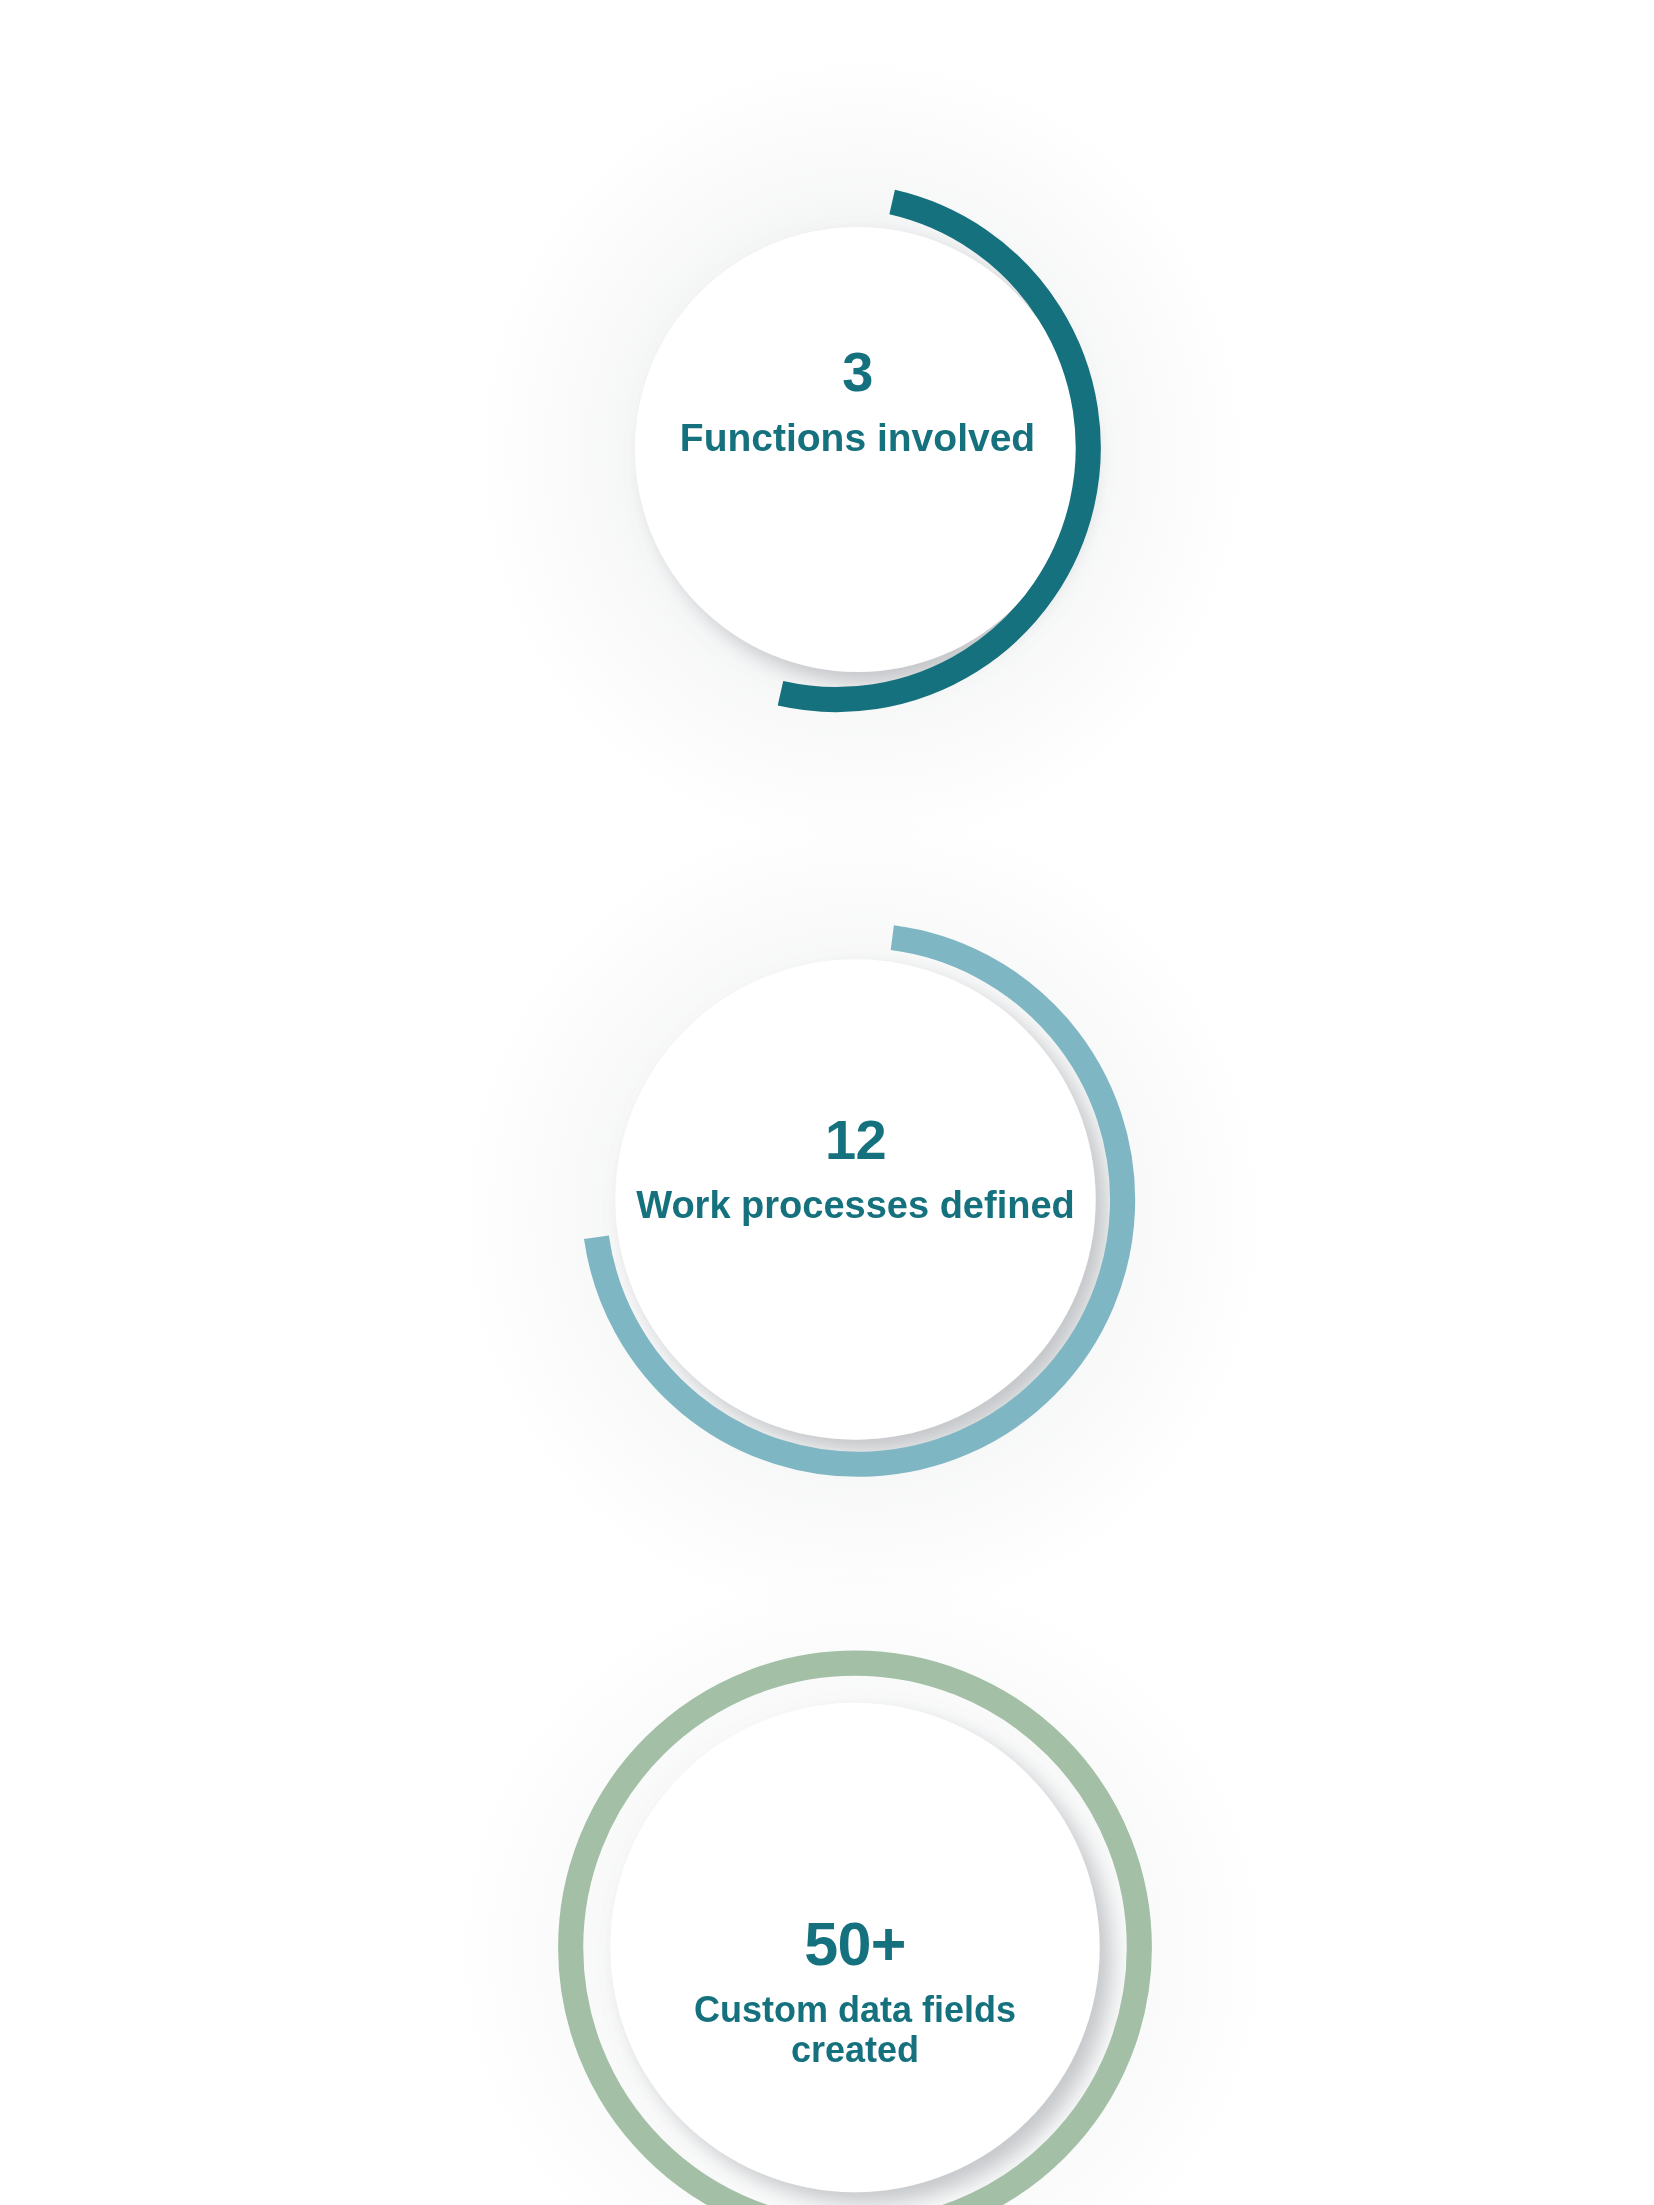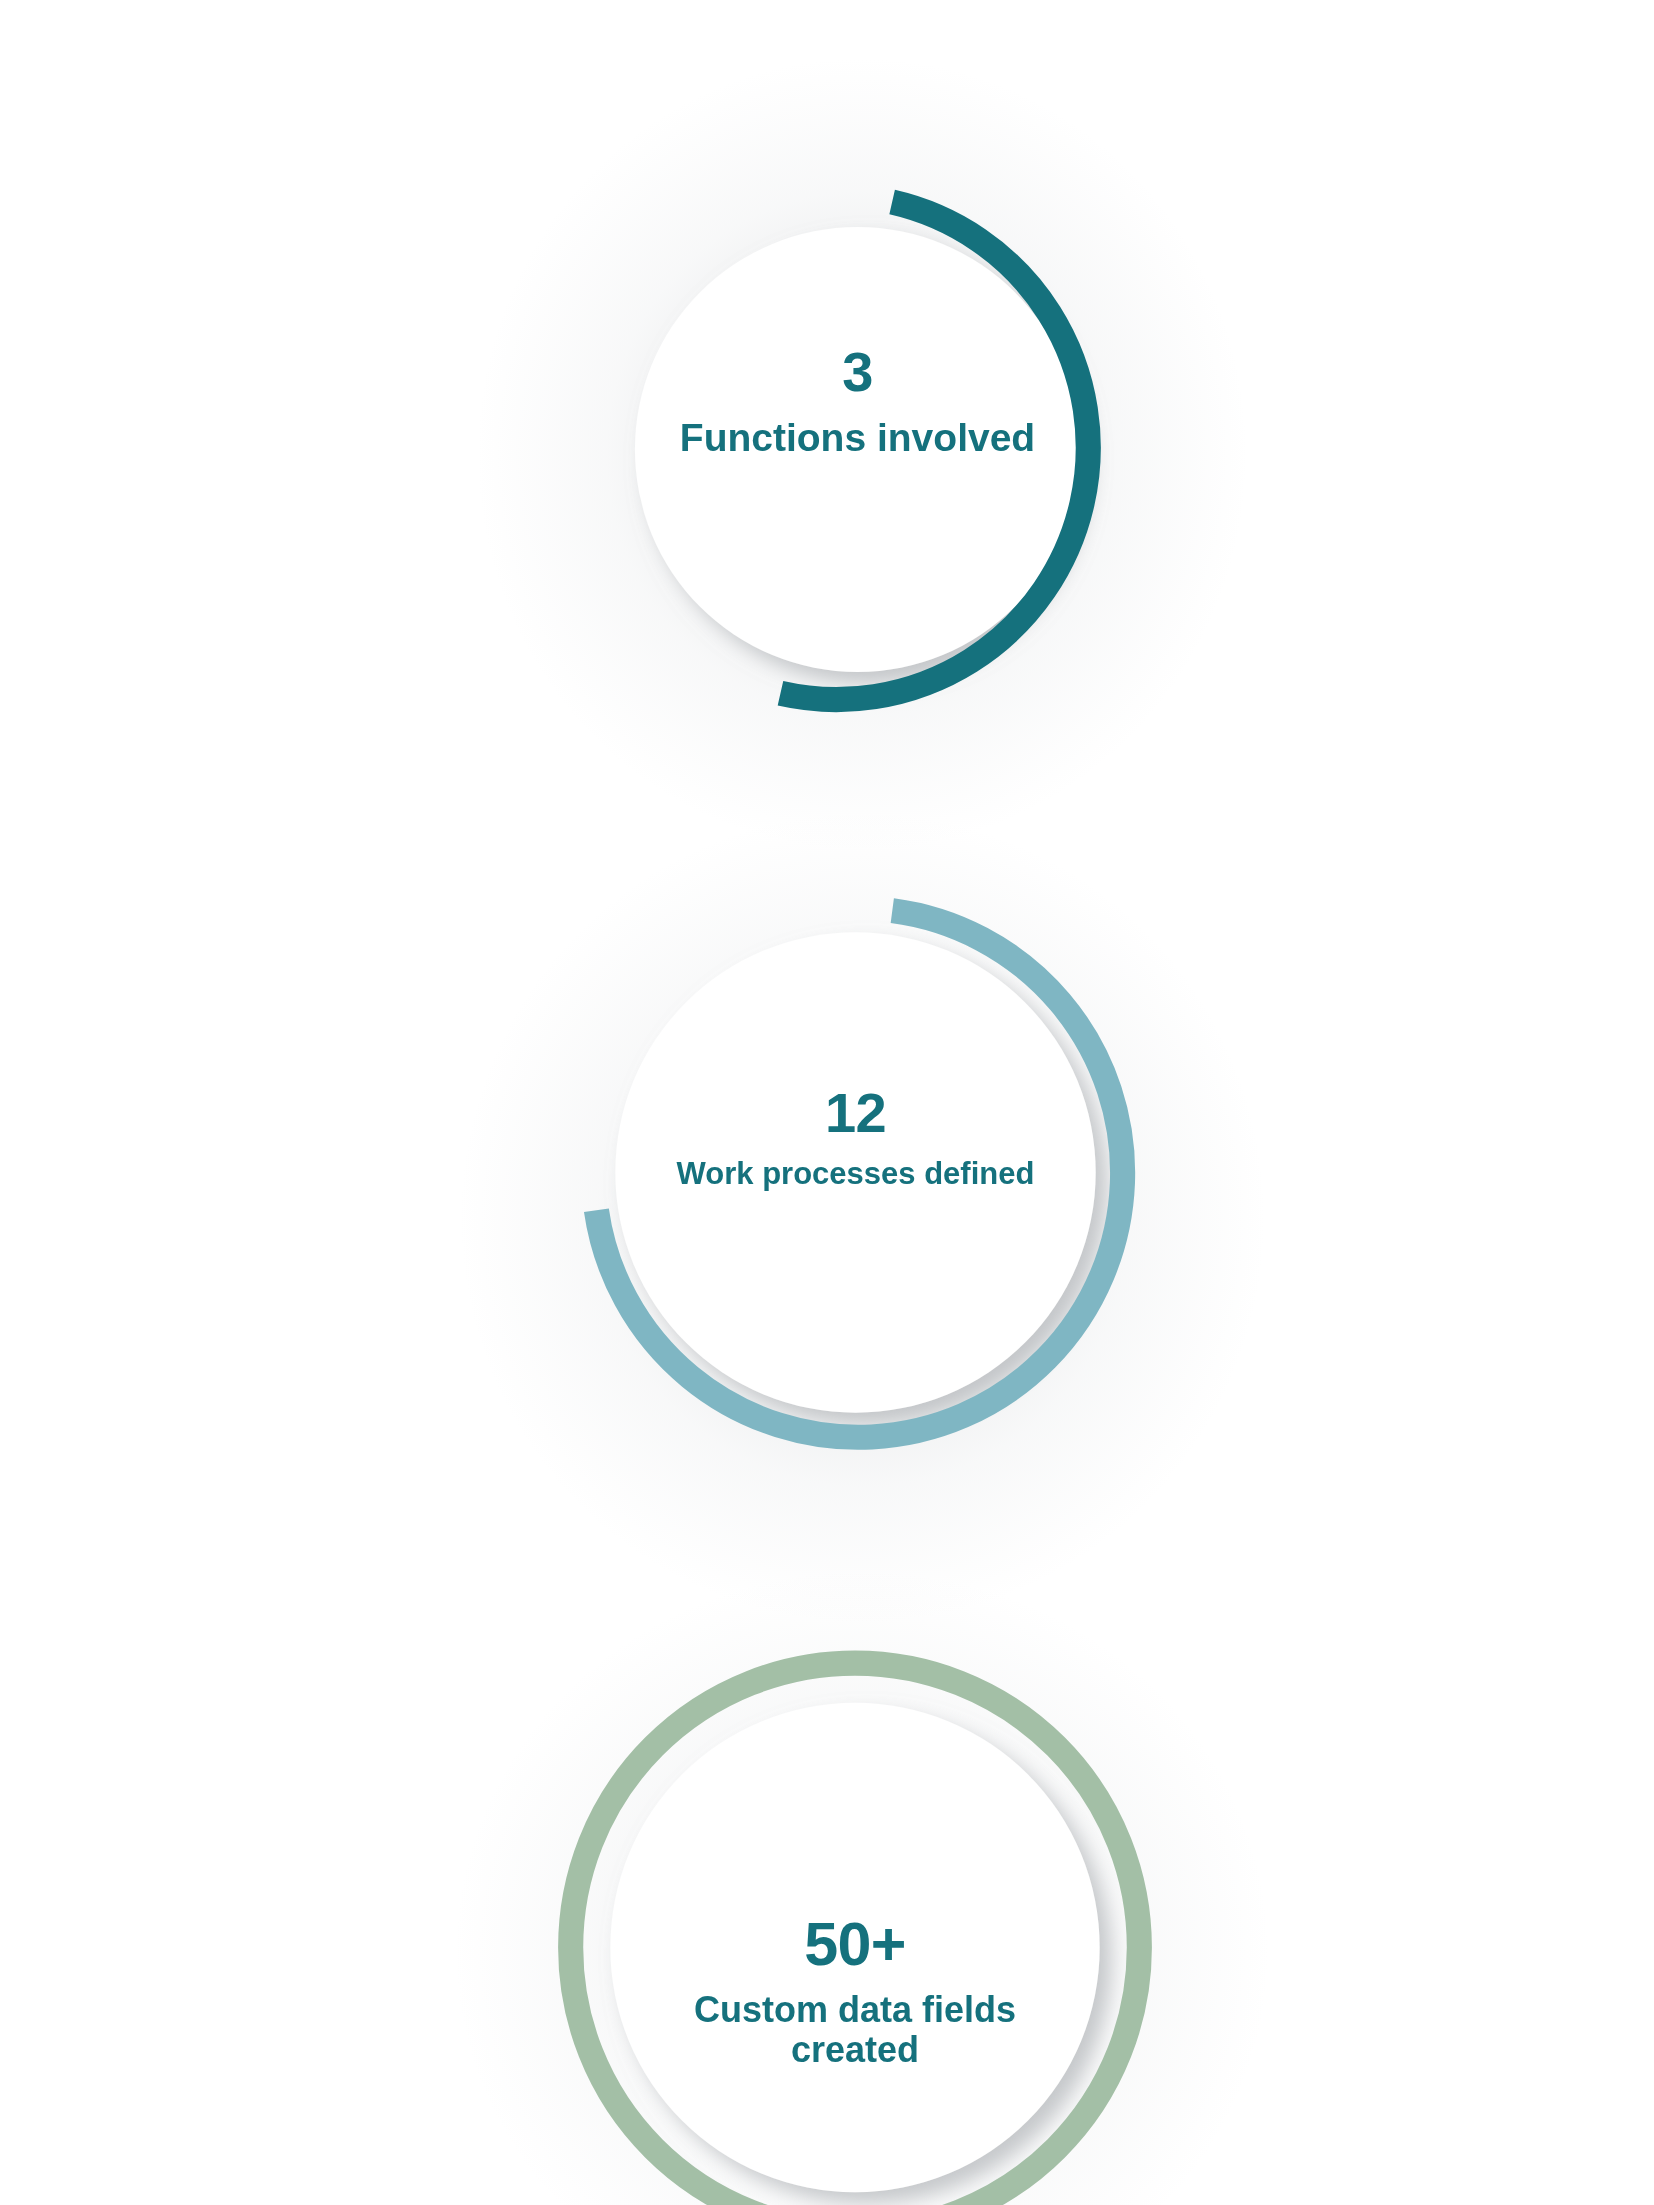--- a/index.html
+++ b/index.html
@@ -81,21 +81,21 @@
     white-space: pre-line;
   }
 
   
   .unit-1 .stat-text  { top: 203px; }
   .unit-1 .stat-value { font-size: 56px; }
   .unit-1 .stat-label { font-size: 39px; margin-top: 16px; }
 
   .unit-2 .stat-text  { top: 221px; }
   .unit-2 .stat-value { font-size: 56px; }
-  .unit-2 .stat-label { font-size: 31px; margin-top: 16px; }
+  .unit-2 .stat-label { font-size: 38px; margin-top: 16px; }
 
   .unit-3 .stat-text  { top: 234px; }
   .unit-3 .stat-value { font-size: 61px; margin-top: 48px; }
   .unit-3 .stat-label { font-size: 36px; margin-top: 15px; }
 </style>
 </head>
 <body>
 
 <div id="page">
 
@@ -114,21 +114,21 @@
       <circle cx="650" cy="700" r="505" fill="#FFFFFF" filter="url(#discShadow1)"></circle>
 
       <path d="M 728.6 138.5 A 565 565 0 1 1 475.2 1253.1" fill="none" stroke="#15717D" stroke-width="57" stroke-linecap="butt"></path>
     </svg>
     <div class="stat-text">
       <div class="stat-value">3</div>
       <div class="stat-label">Functions involved</div>
     </div>
   </div>
 
-  <div class="stat-unit unit-2" style="left:547px; top:864px; width:617px; height:617px;">
+  <div class="stat-unit unit-2" style="left:547px; top:891px; width:617px; height:617px;">
     <svg width="617" height="617" viewBox="0 0 1400 1400" aria-hidden="true">
       <defs>
         <filter id="discShadow2" x="-40%" y="-40%" width="180%" height="180%">
           <feDropShadow dx="26" dy="26" stdDeviation="22" flood-color="#9EA3A7" flood-opacity="0.55"></feDropShadow>
         </filter>
       </defs>
       <circle cx="700" cy="700" r="545" fill="#FFFFFF" filter="url(#discShadow2)"></circle>
 
       <path d="M 783.5 105.8 A 600 600 0 1 1 112.1 785.5" fill="none" stroke="#7FB6C3" stroke-width="57" stroke-linecap="butt"></path>
     </svg>

